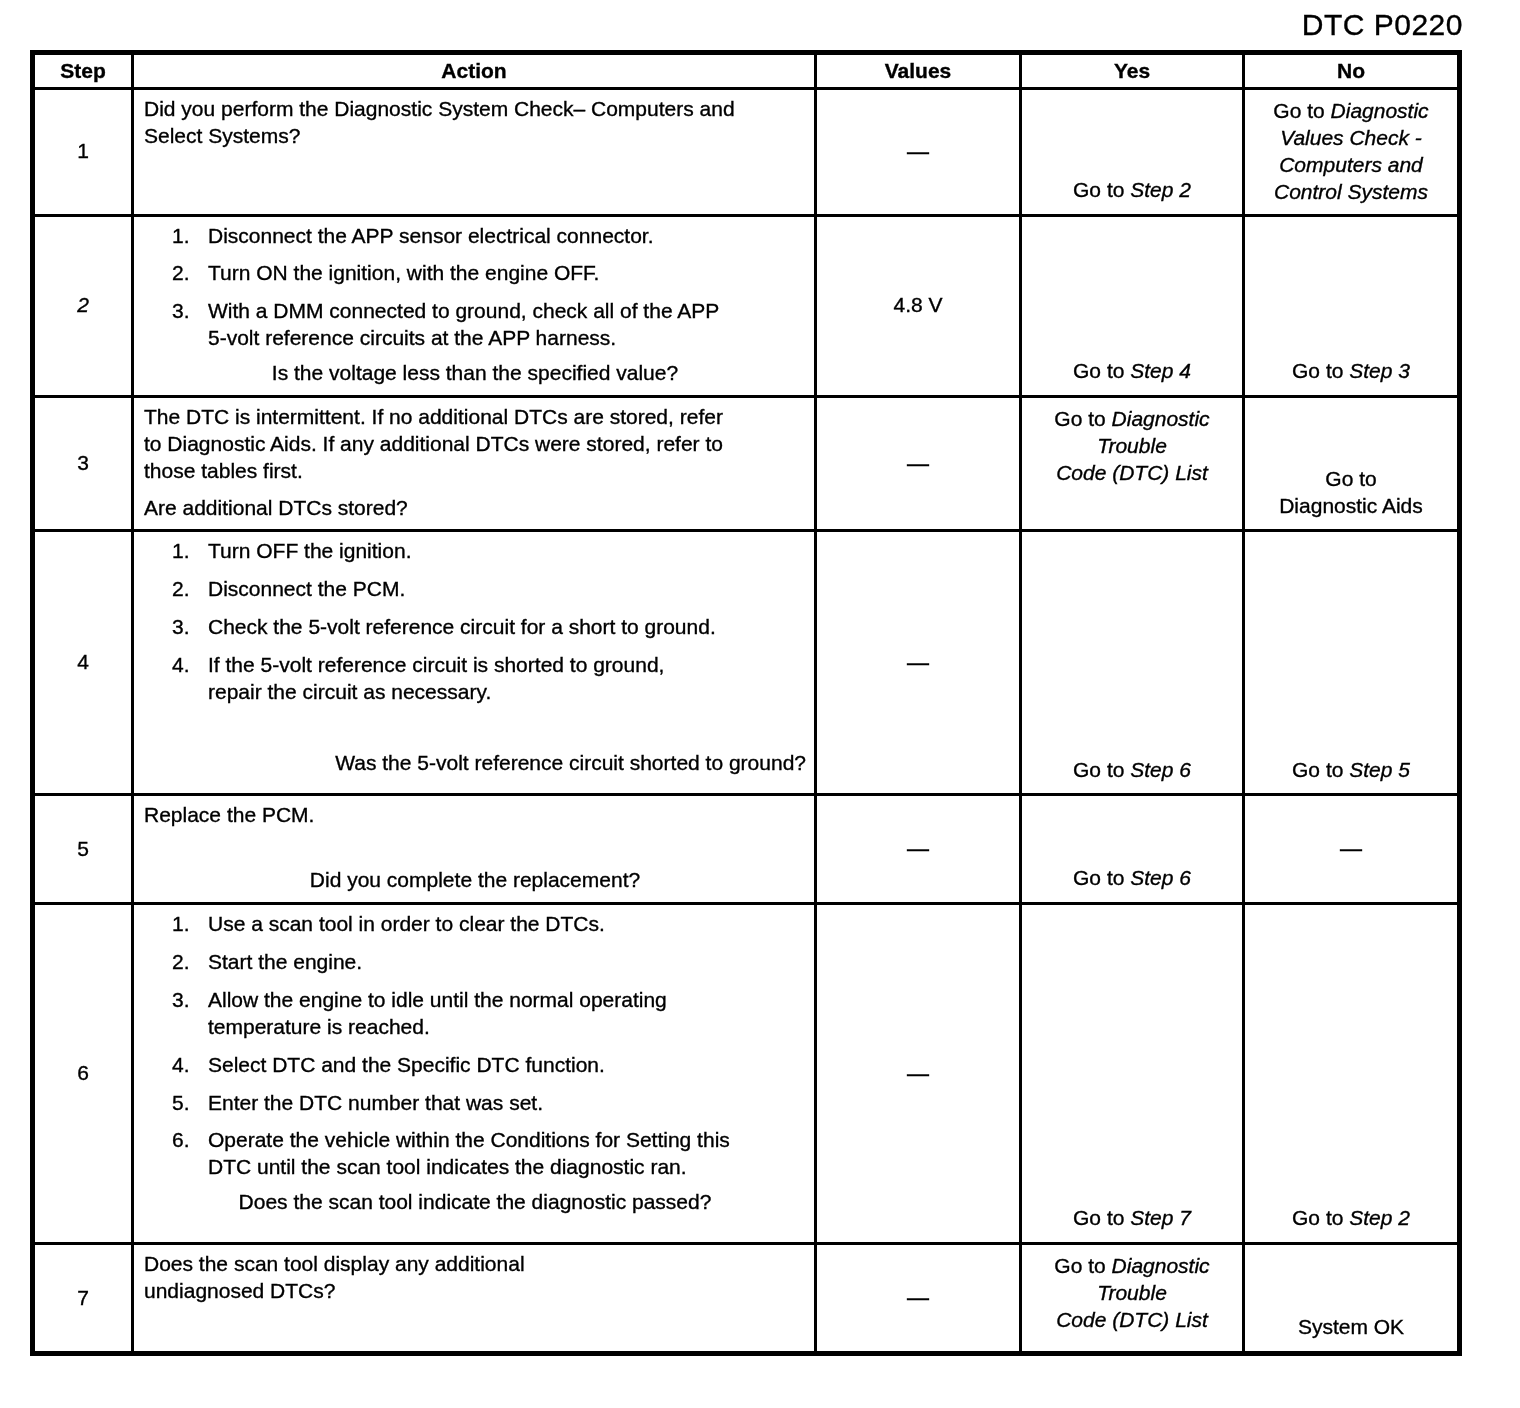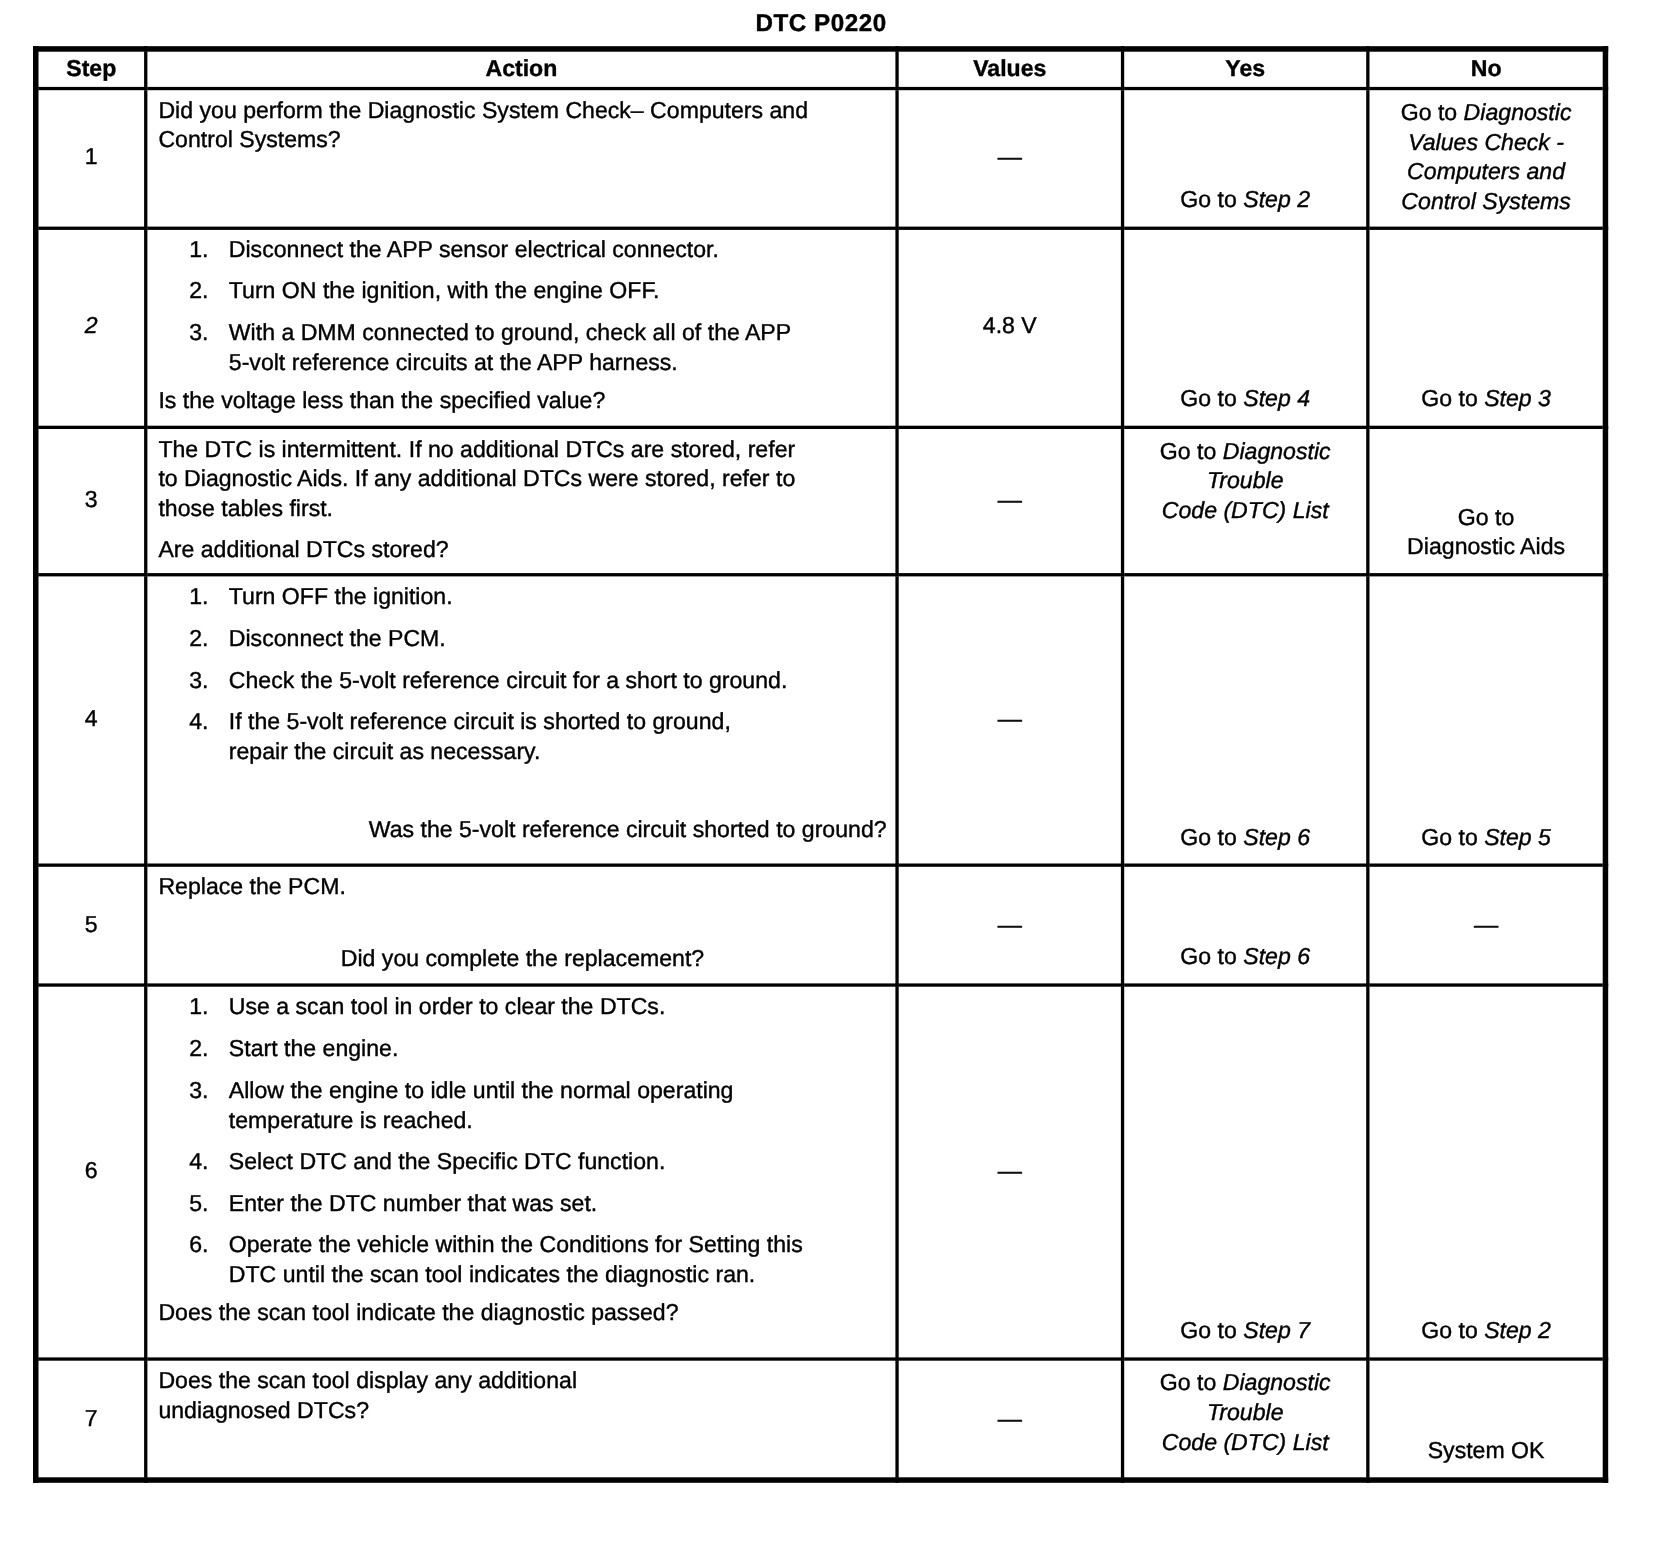--- a/index.html
+++ b/index.html
@@ -5,21 +5,21 @@
   html,body{margin:0;padding:0;}
   body{
     width:1520px;height:1408px;
     background:#ffffff;
     color:#000;
     font-family:"Liberation Sans", sans-serif;
     -webkit-text-stroke:.35px #000;
   }
   .title{
     width:1433px;margin:8px 0 8px 30px;
-    text-align:center;font-weight:bold;font-size:22px;
+    text-align:right;font-weight:normal;font-size:30px;
     letter-spacing:.5px;
   }
   table.dtc{
     margin-left:30px;
     border-collapse:collapse;
     table-layout:fixed;
     border:5px solid #000;
   }
   table.dtc td, table.dtc th{
     border:3px solid #000;
@@ -31,21 +31,21 @@
   td.schem{font-size:22px;padding:4px 10px;vertical-align:middle;}
   td.schem .lbl{font-weight:bold;}
   td.schem .val{font-style:italic;}
   td.step-cell{text-align:center;vertical-align:middle;font-size:23px;}
   td.action-cell{vertical-align:top;padding:6px 8px 8px 10px;}
   .list{padding-left:28px;}
   .li{display:flex;}
   .li + .li{margin-top:11px;}
   .li .num{min-width:27px;margin-right:9px;}
   .q{margin:0;}
-  .mt8{margin-top:8px;}
+  .mt8{margin-top:8px;text-align:center;}
   .mt10{margin-top:10px;}
   .mt38{margin-top:38px;text-align:center;}
   .mt44{margin-top:44px;text-align:right;}
   .w480{max-width:480px;}
   .w515{max-width:515px;}
   .w545{max-width:545px;}
   .w580{max-width:580px;}
   .w600{max-width:600px;}
   td.vals-cell{text-align:center;vertical-align:middle;padding:4px;}
   td.yn{text-align:center;padding:8px 6px;}
@@ -76,21 +76,21 @@
     <th class="hdr">Action</th>
     <th class="hdr">Values</th>
     <th class="hdr">Yes</th>
     <th class="hdr">No</th>
   </tr>
 
 
   <tr style="height:126px">
     <td class="step-cell">1</td>
     <td class="action-cell">
-      <p class="q w600">Did you perform the Diagnostic System Check– Computers and Control Systems?</p>
+      <p class="q w600">Did you perform the Diagnostic System Check– Computers and Select Systems?</p>
     </td>
     <td class="vals-cell"><span class="dash">—</span></td>
     <td class="yn v-bottom">
       <span>Go to </span><span class="it">Step 2</span>
     </td>
     <td class="yn v-top">
       <span>Go to </span><span class="it">Diagnostic</span><br>
       <span class="it">Values Check -</span><br>
       <span class="it">Computers and</span><br>
       <span class="it">Control Systems</span>

